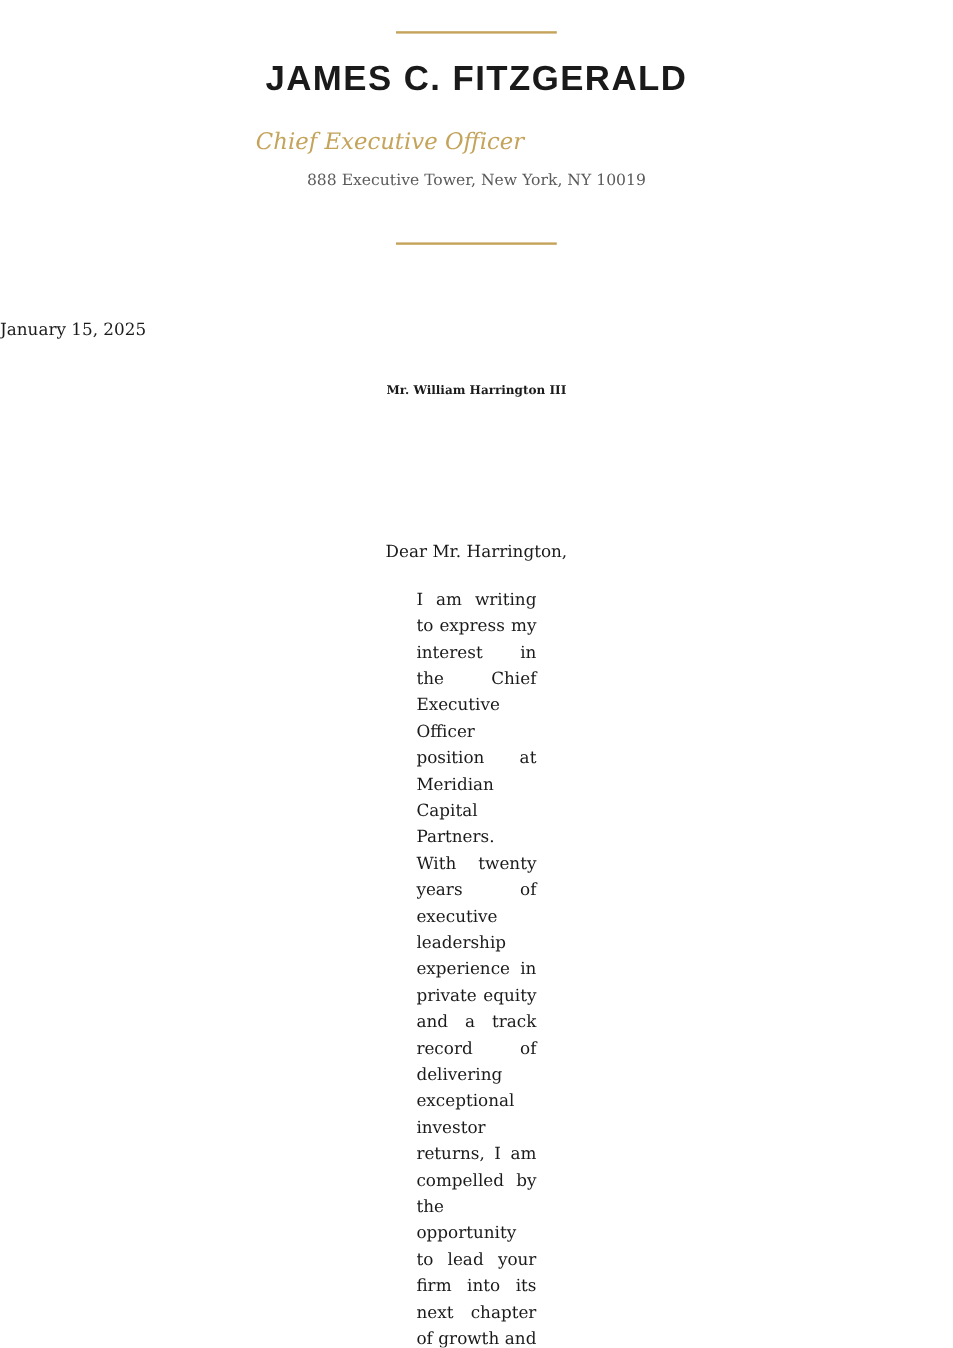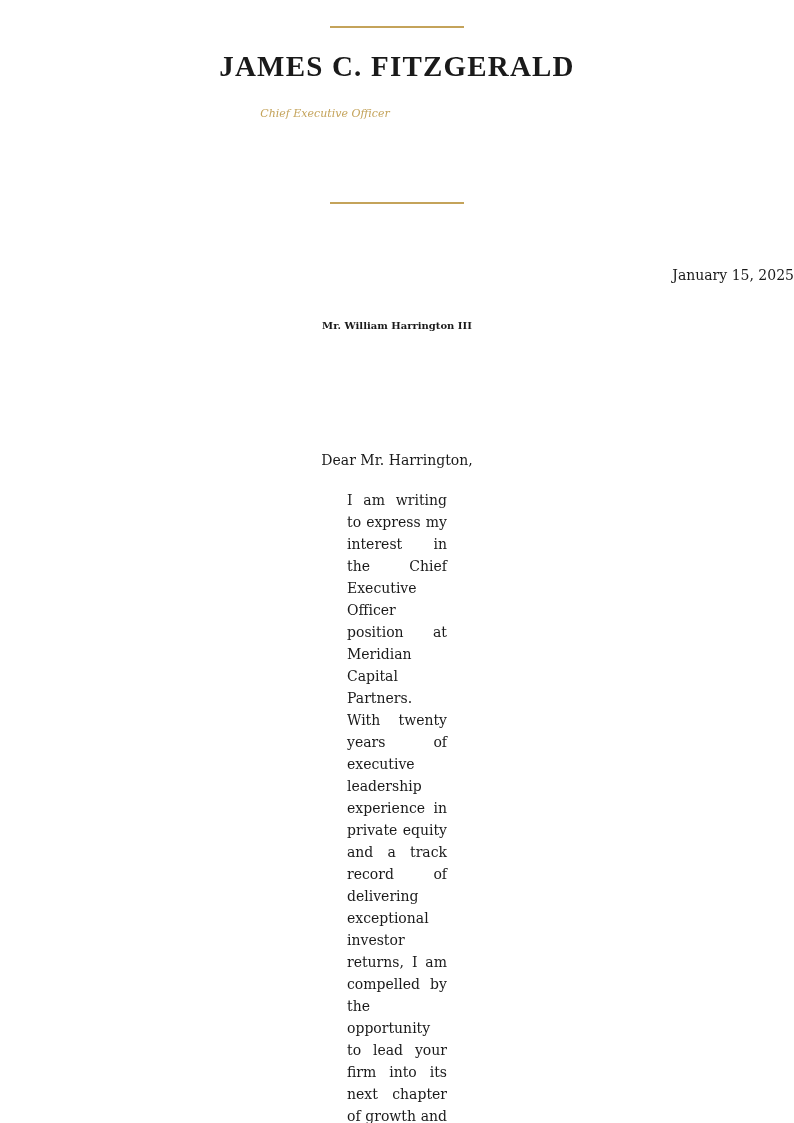--- a/index.html
+++ b/index.html
@@ -3,43 +3,44 @@
 <meta charset="utf-8">
 <style>
   html, body { margin: 0; padding: 0; background: #ffffff; }
   body { width: 794px; height: 1123px; overflow: hidden; position: relative;
          font-family: "DejaVu Serif", "Liberation Serif", serif; color: #1a1a1a; }
   .page { position: relative; width: 794px; height: 1123px; }
   .rule { position: absolute; left: 330px; width: 134px; height: 2px; background: #c4a35a; }
   .rule.top { top: 26px; }
   .rule.bottom { top: 202px; }
   .name { position: absolute; top: 50px; left: 0; width: 794px; text-align: center;
-          font-family: Liberation Serif, serif; font-weight: bold; font-size: 29px;
+          font-family: Liberation Sans, sans-serif; font-weight: bold; font-size: 29px;
           letter-spacing: 1.2px; color: #1a1a1a; margin: 0; }
   .title { position: absolute; top: 107px; left: 0; width: 650px; text-align: center;
-           font-style: italic; font-size: 11px; color: #c4a35a; }
+           font-style: italic; font-size: 19px; color: #c4a35a; }
   .contact { position: absolute; left: 0; width: 794px; text-align: center;
              font-size: 13px; color: #5a5a5a; }
   .contact.l1 { top: 143px; }
   .contact.l2 { top: 164px; }
-  .date { position: absolute; top: 267px; left: 0; width: 794px; text-align: right; font-size: 14px; }
+  .date { position: absolute; top: 267px; left: 0; width: 794px; text-align: left; font-size: 14px; }
   .recipient { position: absolute; top: 315px; left: 0; width: 794px; text-align: center;
                font-size: 10px; line-height: 22px; }
   .recipient .rname { font-weight: bold; }
   .salutation { position: absolute; top: 452px; left: 0; width: 794px; text-align: center; font-size: 14px; }
   .body-para { position: absolute; top: 489px; left: 347px; width: 100px; text-align: justify;
                font-size: 14px; line-height: 22px; margin: 0; word-spacing: 0; }
 </style>
 </head>
 <body>
 
 <div class="page">
   <div class="rule top"></div>
   <h1 class="name">JAMES C. FITZGERALD</h1>
   <div class="title">Chief Executive Officer</div>
+  <div class="contact l1">888 Executive Tower, New York, NY 10019</div>
   <div class="rule bottom"></div>
 
   <div class="date">January 15, 2025</div>
 
   <div class="recipient">
     <div class="rname">Mr. William Harrington III</div>
   </div>
 
   <div class="salutation">Dear Mr. Harrington,</div>
 

